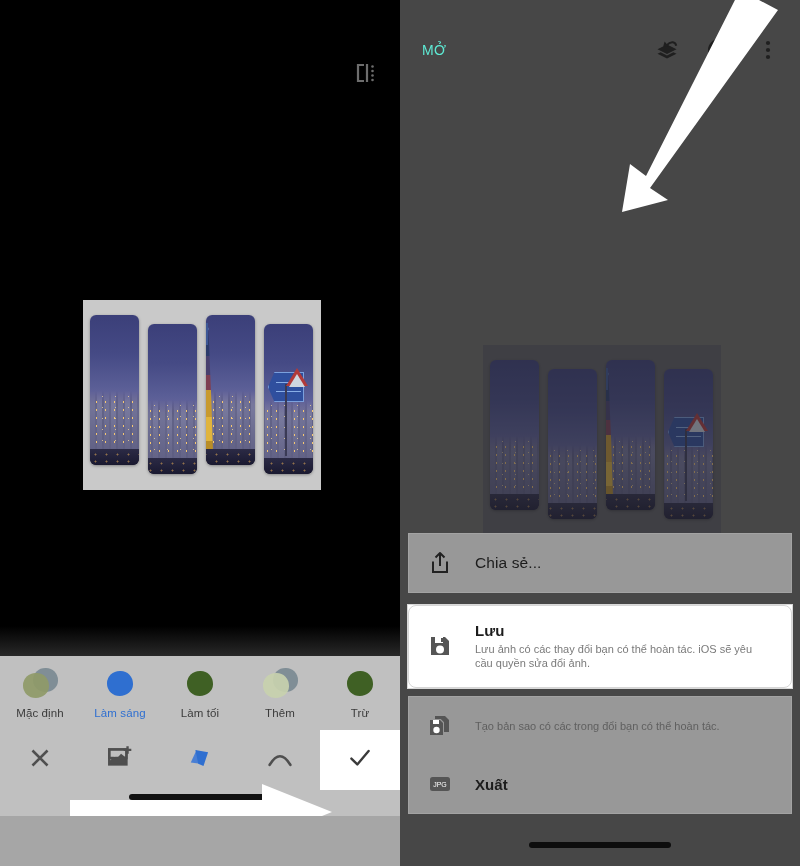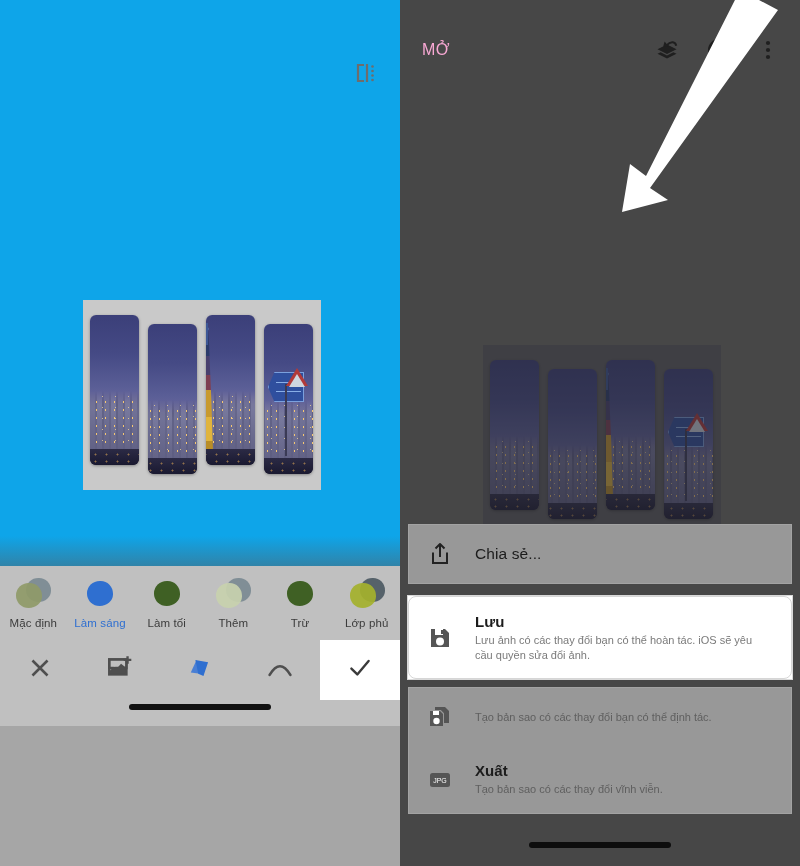--- a/index.html
+++ b/index.html
@@ -7,22 +7,22 @@
   html, body {
     width: 800px; height: 866px;
     font-family: "Liberation Sans", sans-serif;
     overflow: hidden; background: #a6a6a6;
   }
   #root { position: relative; width: 800px; height: 866px; display: flex; }
 
   
   .panel-left {
     position: relative;
-    width: 400px; height: 726px;
-    background: #0ea5e9;
+    width: 400px; height: 816px;
+    background: #000000;
     overflow: hidden;
   }
   .left-topbar {
     position: absolute; top: 0; left: 0; width: 400px; height: 110px;
   }
   .compare-icon {
     position: absolute; top: 60px; left: 353px;
     width: 26px; height: 26px;
   }
   .canvas-left {
@@ -160,21 +160,21 @@
   
   .panel-right {
     position: relative; width: 400px; height: 866px;
     background: #474747; overflow: hidden;
   }
   .right-topbar {
     position: absolute; top: 0; left: 0; width: 400px; height: 100px;
     display: flex; align-items: center; padding: 0 22px;
   }
   .rt-title {
-    font-size: 16px; color: #f9a8d4; letter-spacing: .4px;
+    font-size: 14px; color: #5eead4; letter-spacing: .4px;
   }
   .rt-spacer { flex: 1; }
   .rt-icon { margin-left: 26px; display: flex; align-items: center; justify-content: center; }
 
   .canvas-right {
     position: absolute; top: 345px; left: 483px - 400px;
     left: 83px; width: 238px; height: 190px;
     background: #5e5e5e;
     display: flex; align-items: center; justify-content: center;
   }
@@ -319,27 +319,20 @@
             <span class="blob" style="left:3px;top:6px;width:26px;height:25px;background:#c8d1ae;opacity:.92;"></span>
           </div>
           <div class="blend-label">Thêm</div>
         </div>
         <div class="blend-item">
           <div class="swatch">
             <span class="blob" style="left:7px;top:4px;width:26px;height:25px;background:#3f6024;"></span>
           </div>
           <div class="blend-label">Trừ</div>
         </div>
-        <div class="blend-item">
-          <div class="swatch">
-            <span class="blob" style="left:13px;top:1px;width:25px;height:24px;background:#4d5a63;opacity:.92;"></span>
-            <span class="blob" style="left:3px;top:6px;width:26px;height:25px;background:#a4b12c;opacity:.92;"></span>
-          </div>
-          <div class="blend-label">Lớp phủ</div>
-        </div>
       </div>
 
     <div class="bottom-bar">
       <div class="tool-row" id="tool-row">
           <div class="tool">
             <span><svg width="28" height="28" viewBox="0 0 26 26">
                 <path d="M6 6 L20 20 M20 6 L6 20" stroke="#4f4f4f" stroke-width="2.4" fill="none"></path>
               </svg></span>
           </div>
           <div class="tool">
@@ -490,33 +483,32 @@
           <div class="sheet-row">
             <div class="ico">
               <svg width="26" height="26" viewBox="0 0 26 26">
                 <path d="M3 7 H13 L16 10 V22 H3 Z" fill="#555"></path>
                 <path d="M8 3 H18 L22 7 V19 H17 V9.2 L13.8 6 H8 Z" fill="#555"></path>
                 <rect x="6" y="7" width="6" height="4" fill="#fff"></rect>
                 <circle cx="9.5" cy="17" r="3.2" fill="#fff"></circle>
               </svg>
             </div>
             <div class="txt">
-              <div class="row-desc">Tạo bản sao có các thay đổi bạn có thể định tác.</div>
+              <div class="row-desc">Tạo bản sao có các trong đổi bạn có thể hoàn tác.</div>
             </div>
           </div>
           <div class="sheet-row">
             <div class="ico">
               <svg width="26" height="26" viewBox="0 0 26 26">
                 <rect x="3" y="6" width="20" height="14" rx="2.5" fill="#555"></rect>
                 <text x="13" y="16" font-size="7" font-family="Liberation Sans, sans-serif" fill="#fff" text-anchor="middle">JPG</text>
               </svg>
             </div>
             <div class="txt">
               <div class="row-title">Xuất</div>
-              <div class="row-desc">Tạo bản sao có các thay đổi vĩnh viễn.</div>
             </div>
           </div>
         </div>
       </div>
 
     <div class="right-home"></div>
 
     <svg class="arrow-overlay" width="400" height="866">
       <polygon points="340,-10 378,10 250,188 268,200 222,212 230,164 246,176" fill="#ffffff"></polygon>
     </svg>

